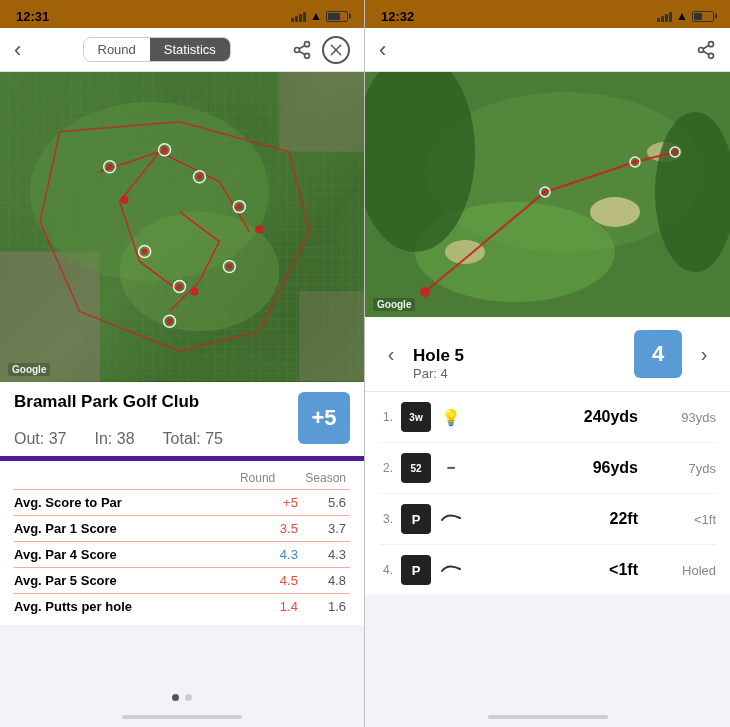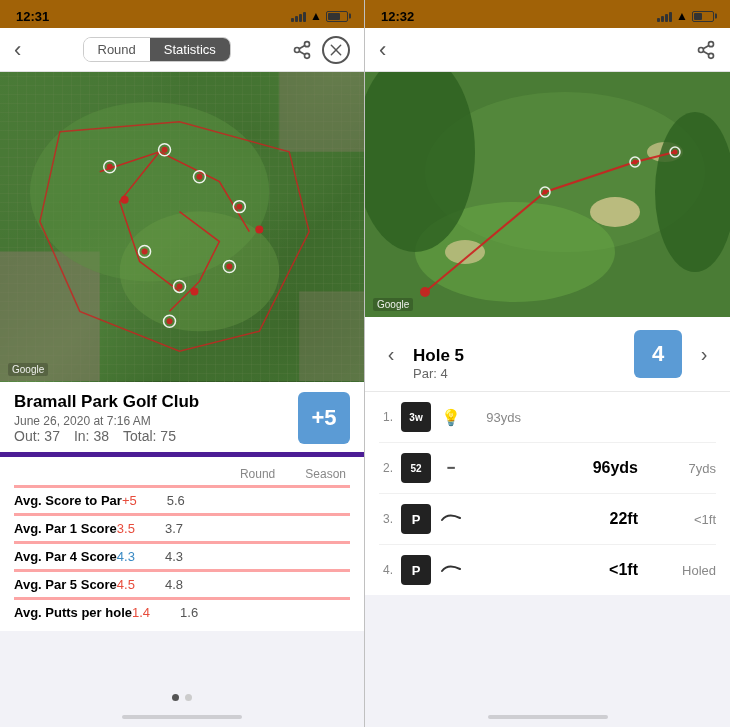--- a/index.html
+++ b/index.html
@@ -163,21 +163,21 @@
     .course-paths {
       position: absolute;
       inset: 0;
     }
     .google-label {
       position: absolute;
       bottom: 6px;
       left: 8px;
       font-size: 10px;
       color: rgba(255,255,255,0.9);
-      font-weight: 400;
+      font-weight: 700;
       background: rgba(0,0,0,0.2);
       padding: 1px 4px;
       border-radius: 2px;
     }
 
     
     .score-section {
       background: #fff;
       padding: 10px 14px 8px;
       border-bottom: 5px solid #4c1d95;
@@ -189,25 +189,25 @@
       font-size: 17px;
       font-weight: 700;
       color: #000;
     }
     .course-info .date {
       font-size: 12px;
       color: #666;
       margin-top: 2px;
     }
     .course-info .scores {
-      font-size: 14px;
+      font-size: 16px;
       color: #666;
-      margin-top: 0;
-      display: flex;
-      gap: 14px;
+      margin-top: 18px;
+      display: flex;
+      gap: 28px;
     }
     .score-badge {
       background: #5B9BD5;
       color: #fff;
       font-size: 22px;
       font-weight: 700;
       width: 52px;
       height: 52px;
       display: flex;
       align-items: center;
@@ -227,22 +227,23 @@
       gap: 30px;
       padding: 4px 0;
       font-size: 12px;
       color: #888;
       font-weight: 500;
       margin-right: 4px;
     }
     .stats-row {
       display: flex;
       align-items: center;
+      justify-content: space-between;
       padding: 5px 0;
-      border-top: 3px solid #fca5a5;
+      border-top: 1px solid #fca5a5;
     }
     .stats-label {
       font-size: 13px;
       font-weight: 600;
       color: #000;
     }
     .stats-values {
       display: flex;
       gap: 30px;
       margin-right: 4px;
@@ -481,21 +482,20 @@
       <circle cx="260" cy="158" r="4" fill="#cc2020" opacity="0.95"></circle>
       <circle cx="125" cy="128" r="4" fill="#cc2020" opacity="0.95"></circle>
       <circle cx="195" cy="220" r="4" fill="#cc2020" opacity="0.95"></circle>
     </svg>
     <div class="google-label">Google</div>
   </div>
 
   <div class="score-section">
     <div class="course-info">
       <h2>Bramall Park Golf Club</h2>
-      <div class="date">June 26, 2020 at 7:16 AM</div>
       <div class="scores">
         <span><span>Out:</span> <span>37</span></span>
         <span><span>In:</span> <span>38</span></span>
         <span>Total: <span>75</span></span>
       </div>
     </div>
     <div class="score-badge">+5</div>
   </div>
 
   <div class="stats-table">
@@ -621,20 +621,21 @@
     <div class="hole-number-badge">4</div>
     <span class="nav-arrow" style="margin-left:10px;">›</span>
   </div>
 
   <div class="shots-container">
 
     <div class="shot-row">
       <span class="shot-num">1.</span>
       <div class="club-badge">3w</div>
       <span class="shot-icon">💡</span>
+      <span class="shot-distance">240yds</span>
       <span class="shot-remain">93yds</span>
     </div>
 
     <div class="shot-row">
       <span class="shot-num">2.</span>
       <div class="club-badge">52</div>
       <span class="shot-icon" style="font-size:12px;color:#555;">━</span>
       <span class="shot-distance">96yds</span>
       <span class="shot-remain">7yds</span>
     </div>

